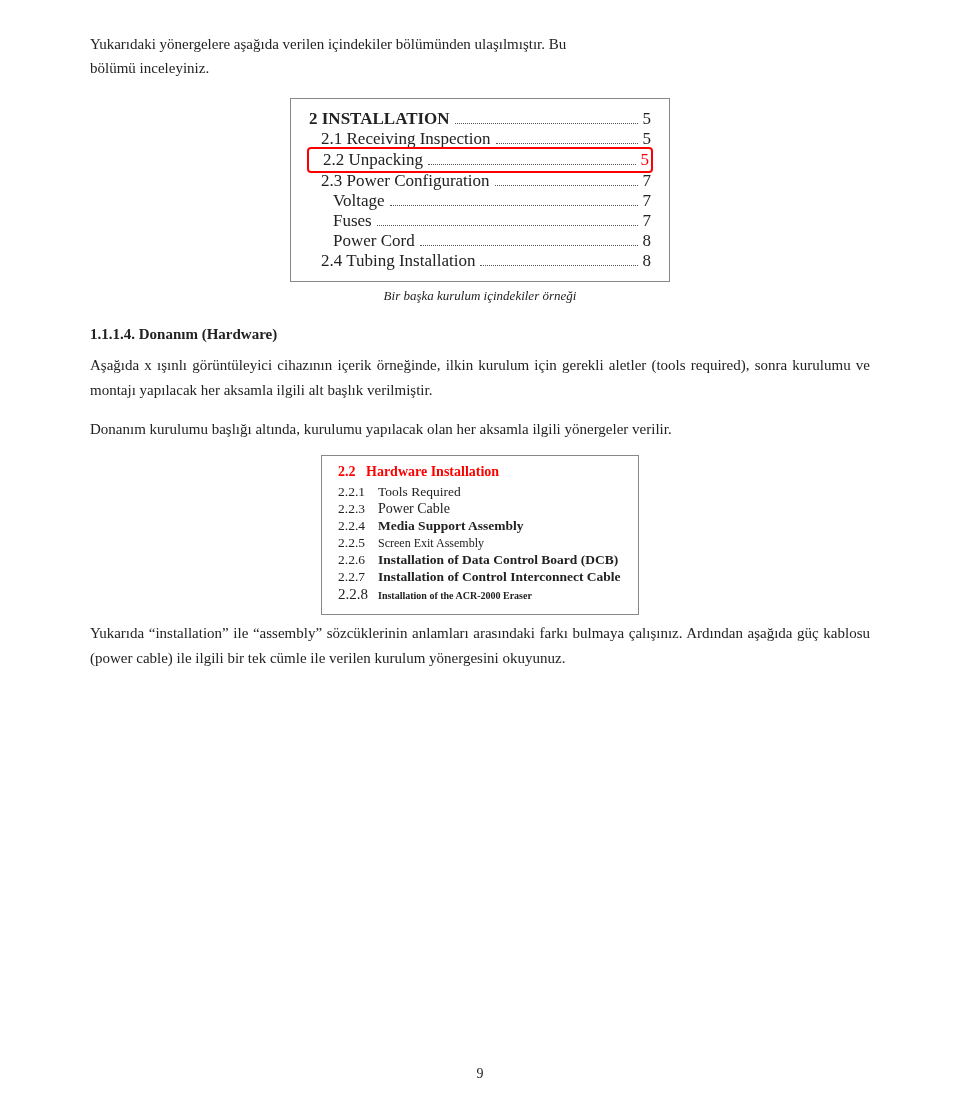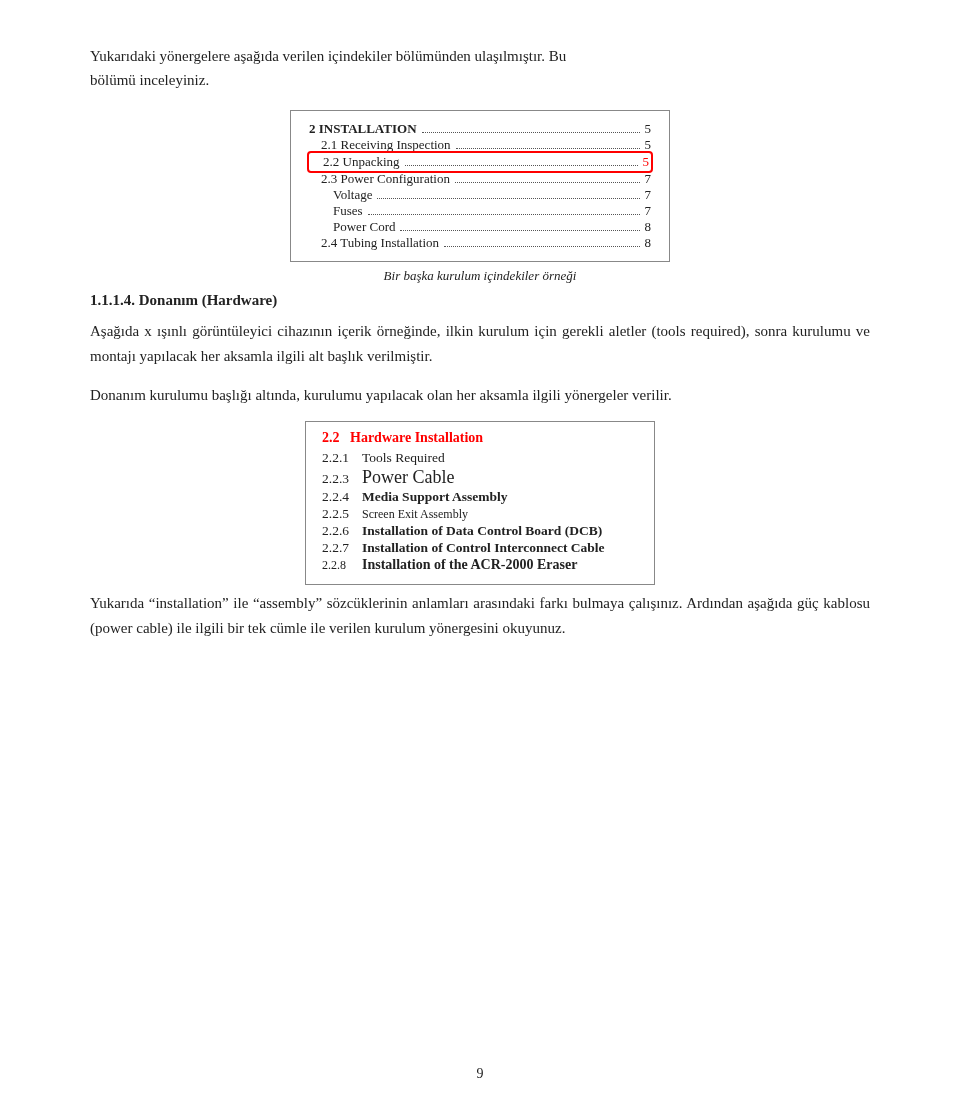--- a/index.html
+++ b/index.html
@@ -8,53 +8,53 @@
       font-family: "Times New Roman", Times, serif;
       font-size: 15px;
       color: #222;
       width: 960px;
       min-height: 1112px;
       position: relative;
     }
     .page {
       width: 960px;
       min-height: 1112px;
-      padding: 44px 90px 60px 90px;
+      padding: 32px 90px 60px 90px;
       position: relative;
     }
     .intro-text {
       margin-bottom: 18px;
       line-height: 1.6;
     }
     .toc-box {
       border: 1px solid #888;
       width: 380px;
       margin: 0 auto 6px auto;
       padding: 10px 18px 10px 18px;
-      font-size: 13px;
+      font-size: 17px;
     }
     .toc-caption {
       text-align: center;
       font-size: 13px;
-      margin-bottom: 8px;
+      margin-bottom: 22px;
       font-style: italic;
     }
     .section-title {
       margin-bottom: 10px;
       font-size: 15px;
       font-weight: bold;
     }
     .body-para {
       line-height: 1.65;
       margin-bottom: 14px;
       text-align: justify;
     }
     .hw-box {
       border: 1px solid #888;
-      width: 350px;
+      width: 318px;
       margin: 12px auto 6px auto;
       padding: 8px 16px 10px 16px;
       font-size: 13.5px;
     }
     .hw-box .hw-title {
       font-weight: bold;
       font-size: 14px;
       margin-bottom: 4px;
     }
     .hw-caption {
@@ -152,40 +152,40 @@
 
   <div class="hw-box">
 
   <div class="hw-title" style="color: red;"><b>2.2&nbsp;&nbsp;&nbsp;Hardware Installation</b></div>
       <div class="toc-row" style="margin-bottom: 1px;">
         <span style="min-width: 38px; display: inline-block; font-size: 13.5px;">2.2.1</span>
         <span style="font-size: 13.5px;">Tools Required</span>
       </div>
       <div class="toc-row" style="margin-bottom: 1px;">
         <span style="min-width: 38px; display: inline-block; font-size: 13.5px;">2.2.3</span>
-        <span style="font-size: 18px;">Power Cable</span>
+        <span style="font-size: 14px;">Power Cable</span>
       </div>
       <div class="toc-row" style="margin-bottom: 1px;">
         <span style="min-width: 38px; display: inline-block; font-size: 13.5px;">2.2.4</span>
         <span style="font-size: 13.5px;"><b>Media Support Assembly</b></span>
       </div>
       <div class="toc-row" style="margin-bottom: 1px;">
         <span style="min-width: 38px; display: inline-block; font-size: 13.5px;">2.2.5</span>
         <span style="font-size: 12px;">Screen Exit Assembly</span>
       </div>
       <div class="toc-row" style="margin-bottom: 1px;">
         <span style="min-width: 38px; display: inline-block; font-size: 13.5px;">2.2.6</span>
         <span style="font-size: 13.5px;"><b>Installation of Data Control Board (DCB)</b></span>
       </div>
       <div class="toc-row" style="margin-bottom: 1px;">
         <span style="min-width: 38px; display: inline-block; font-size: 13.5px;">2.2.7</span>
         <span style="font-size: 13.5px;"><b>Installation of Control Interconnect Cable</b></span>
       </div>
       <div class="toc-row" style="margin-bottom: 1px;">
-        <span style="min-width: 38px; display: inline-block; font-size: 12px;">2.2.8</span>
-        <span style="font-size: 14px;"><b>Installation of the ACR-2000 Eraser</b></span>
+        <span style="min-width: 38px; display: inline-block; font-size: 15px;">2.2.8</span>
+        <span style="font-size: 10px;"><b>Installation of the ACR-2000 Eraser</b></span>
       </div>
     </div>
 
   <p class="body-para">Yukarıda “installation” ile “assembly” sözcüklerinin anlamları arasındaki farkı bulmaya çalışınız. Ardından aşağıda güç kablosu (power cable) ile ilgili bir tek cümle ile verilen kurulum yönergesini okuyunuz.</p>
 
   <div class="page-number">9</div>
 </div>
 
 </body></html>

